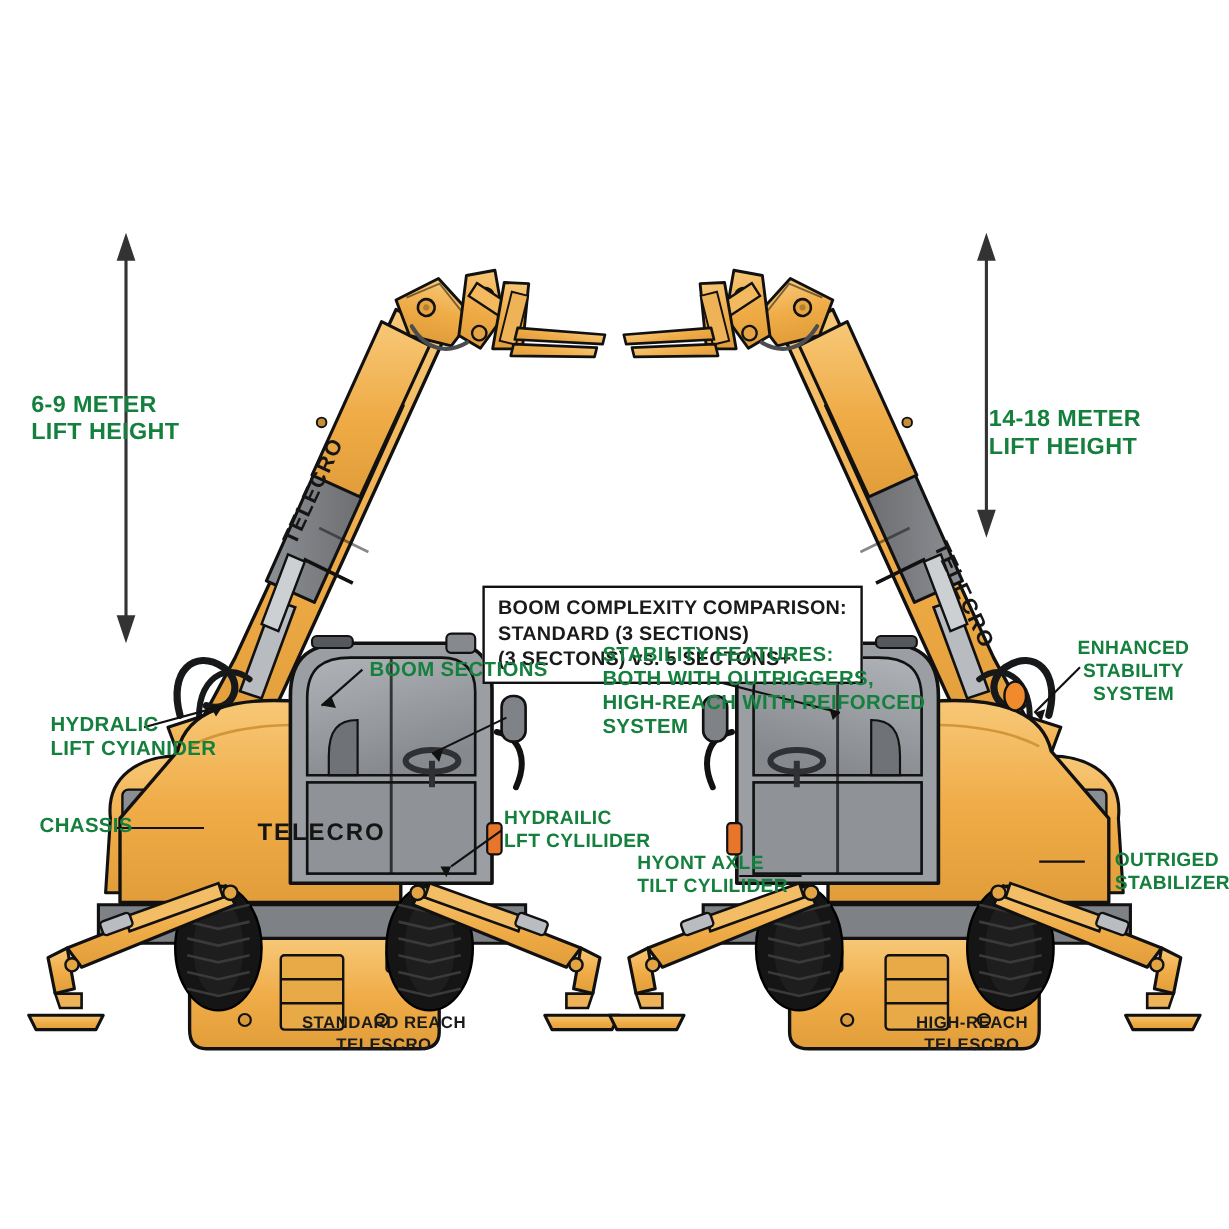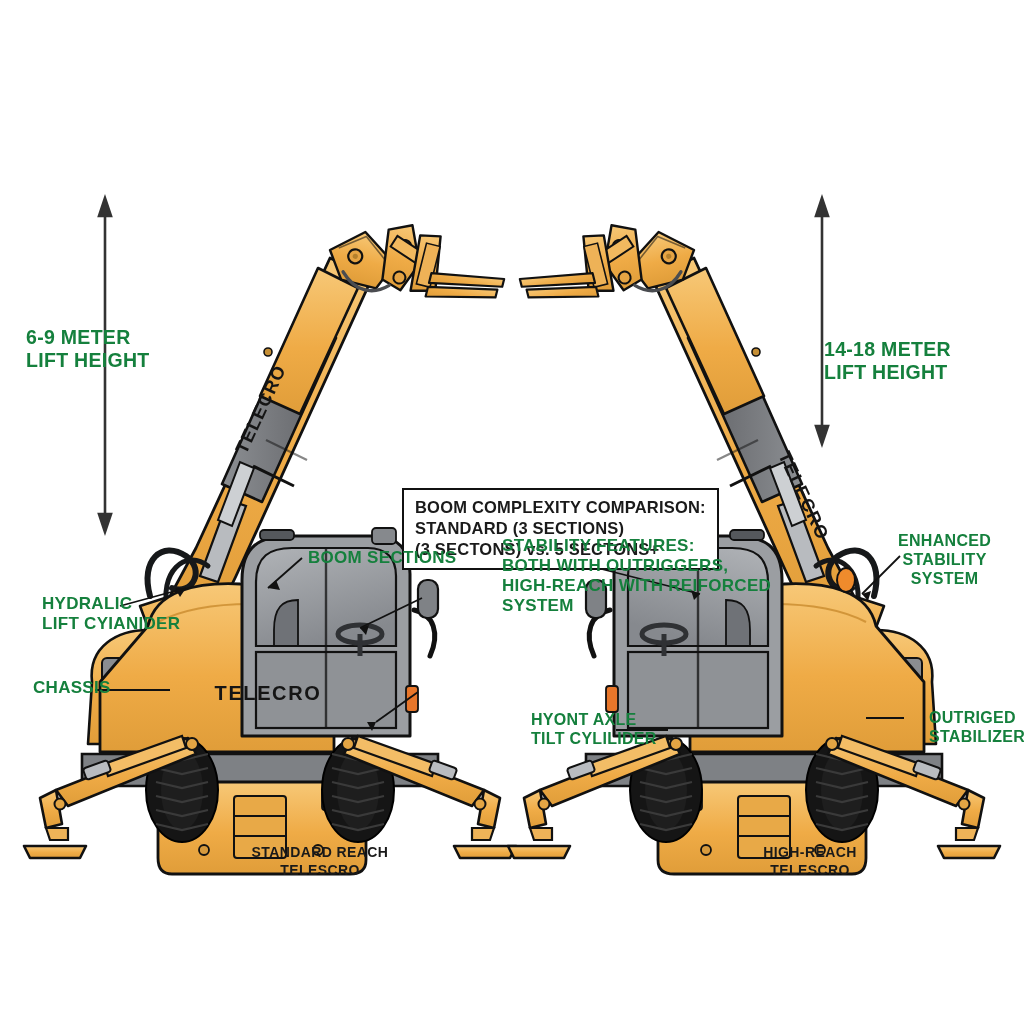--- a/index.html
+++ b/index.html
@@ -285,20 +285,22 @@
 SYSTEM</div>
 
   <div class="lbl sz17" style="left:42px;top:594px;">HYDRALIC
 LIFT CYIANIDER</div>
 
   <div class="lbl sz17" style="left:33px;top:678px;">CHASSIS</div>
 
   <div class="lbl sz17" style="left:308px;top:548px;">BOOM SECTIONS</div>
 
 
+  <div class="lbl thin sz16" style="left:420px;top:674px;">HYDRAILIC
+LFT CYLILIDER</div>
 
   <div class="lbl thin sz16" style="left:898px;top:532px;text-align:center;">ENHANCED
 STABILITY
 SYSTEM</div>
 
   <div class="lbl thin sz16" style="left:929px;top:709px;">OUTRIGED
 STABILIZER</div>
 
   <div class="lbl thin sz16" style="left:531px;top:711px;">HYONT AXLE
 TILT CYLILIDER</div>

